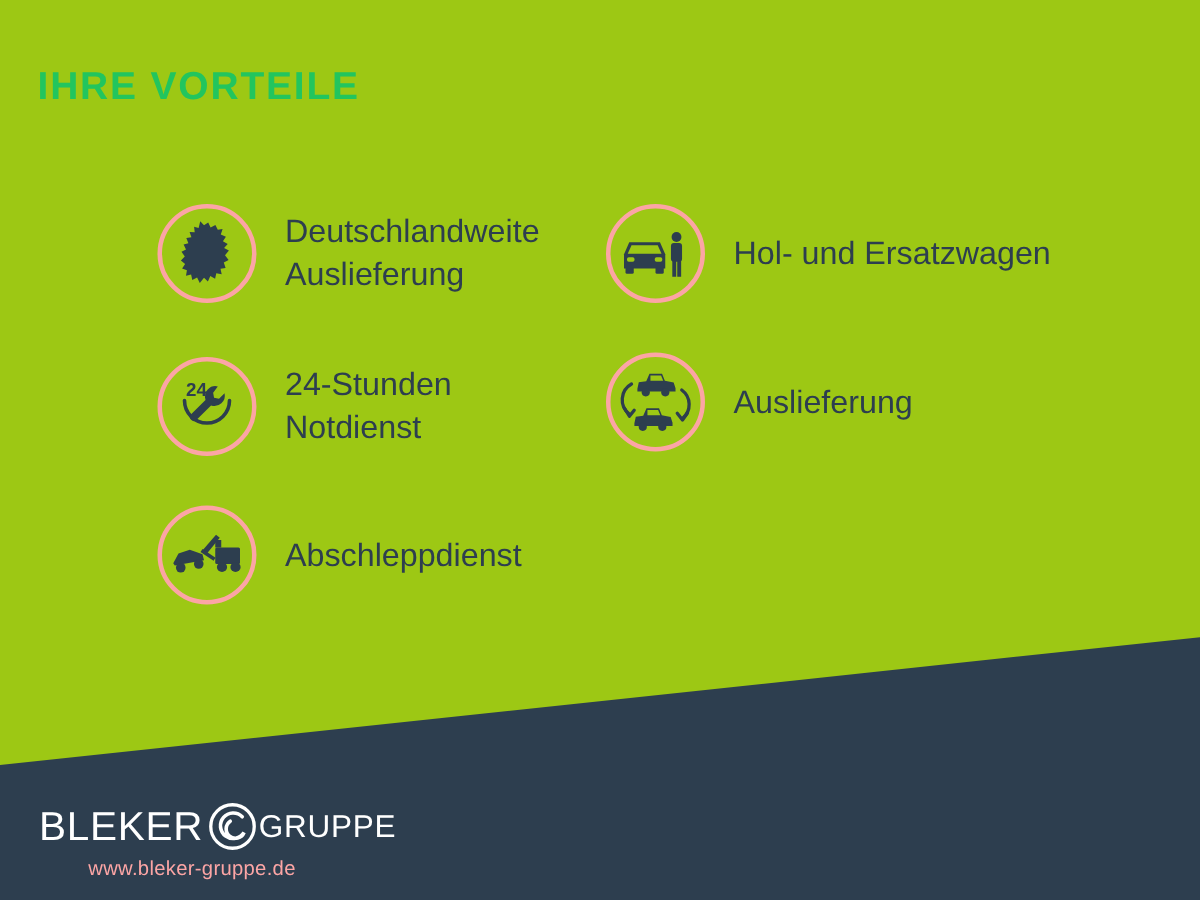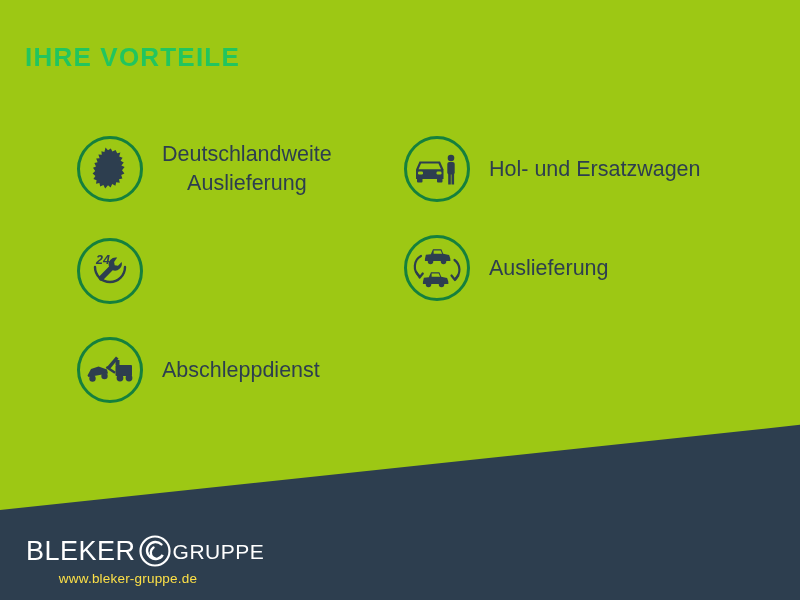--- a/index.html
+++ b/index.html
@@ -52,41 +52,40 @@
     line-height: 1;
   }
 
   .benefit-list {
     position: absolute;
     top: 118px;
     margin: 0;
     padding: 0;
     list-style: none;
   }
-  #col-left  { left: 77px;  width: 310px; text-align: center; }
+  #col-left  { left: 105px;  width: 310px; }
   #col-right { left: 404px; width: 380px; }
 
   .benefit-item {
     display: flex;
     align-items: center;
     height: 102px;
   }
   .benefit-item.tight { height: 96px; }
 
   .icon-circle {
     flex: 0 0 auto;
     width: 66px;
     height: 66px;
-    border: 3px solid #15803d;
+    border: 3px solid #fca5a5;
     border-radius: 50%;
     box-sizing: border-box;
     display: flex;
     align-items: center;
     justify-content: center;
-    font-style: italic;
   }
   .icon-circle svg { display: block; }
 
   .benefit-label {
     margin-left: 19px;
     font-size: 21.5px;
     line-height: 1.34;
     color: #2d3e4f;
     white-space: pre-line;
   }
@@ -120,21 +119,21 @@
     font-weight: normal;
     letter-spacing: 0.5px;
     line-height: 1;
   }
   #logo-url {
     margin-top: 3px;
     text-align: center;
     width: 204px;
     font-size: 13.5px;
     letter-spacing: 0.2px;
-    color: #fde047;
+    color: #fca5a5;
   }
 </style>
 </head>
 <body>
 
 <div id="slide">
 
   <div id="dark-panel"></div>
   <div id="green-panel"></div>
 
@@ -157,20 +156,22 @@
       <li class="benefit-item">
         <span class="icon-circle">
           <svg width="46" height="46" viewBox="0 0 46 46" aria-hidden="true">
             <path d="M8 19 A15 15 0 0 0 38 19" fill="none" stroke="#2d3e4f" stroke-width="2.4" stroke-linecap="round"></path>
             <text x="9" y="16" font-family="Liberation Sans, sans-serif" font-size="12.5" font-weight="bold" fill="#2d3e4f">24</text>
             <g fill="#2d3e4f">
               <path d="M30.2 9.6 a7 7 0 0 0 -8.2 9.0 L12.4 28.2 a2.6 2.6 0 0 0 3.7 3.7 l9.6 -9.6 a7 7 0 0 0 9.0 -8.2 l-3.7 3.7 -3.3 -0.6 -0.6 -3.3 z"></path>
             </g>
           </svg>
         </span>
+        <span class="benefit-label">24-Stunden
+Notdienst</span>
       </li>
 
       <li class="benefit-item tight">
         <span class="icon-circle">
           <svg width="50" height="42" viewBox="0 0 50 42" aria-hidden="true">
             <g fill="#2d3e4f">
 
               <path d="M2.5 26.5 L6.0 20.0 L13.5 17.5 L22.0 20.5 L23.0 24.5 L3.5 28.0 Z"></path>
               <circle cx="7.5" cy="29.5" r="3.2"></circle>
               <circle cx="19.5" cy="27.0" r="3.2"></circle>

